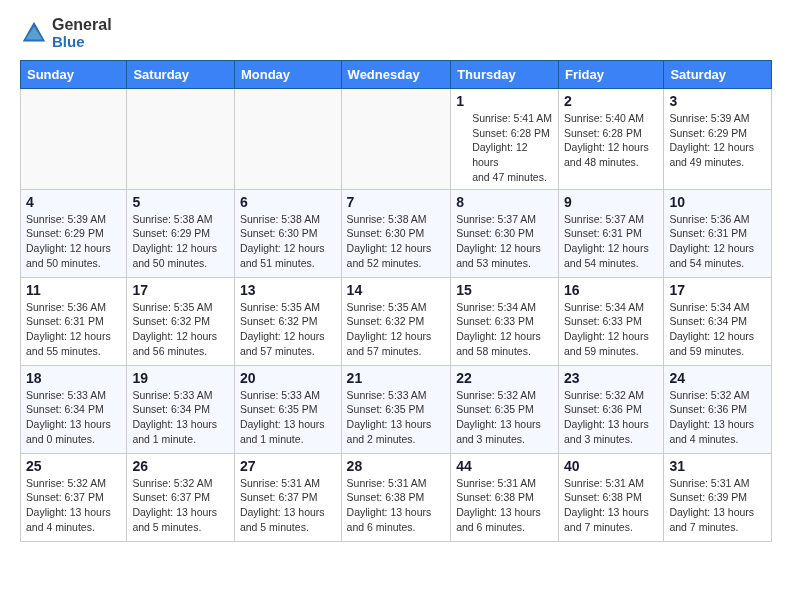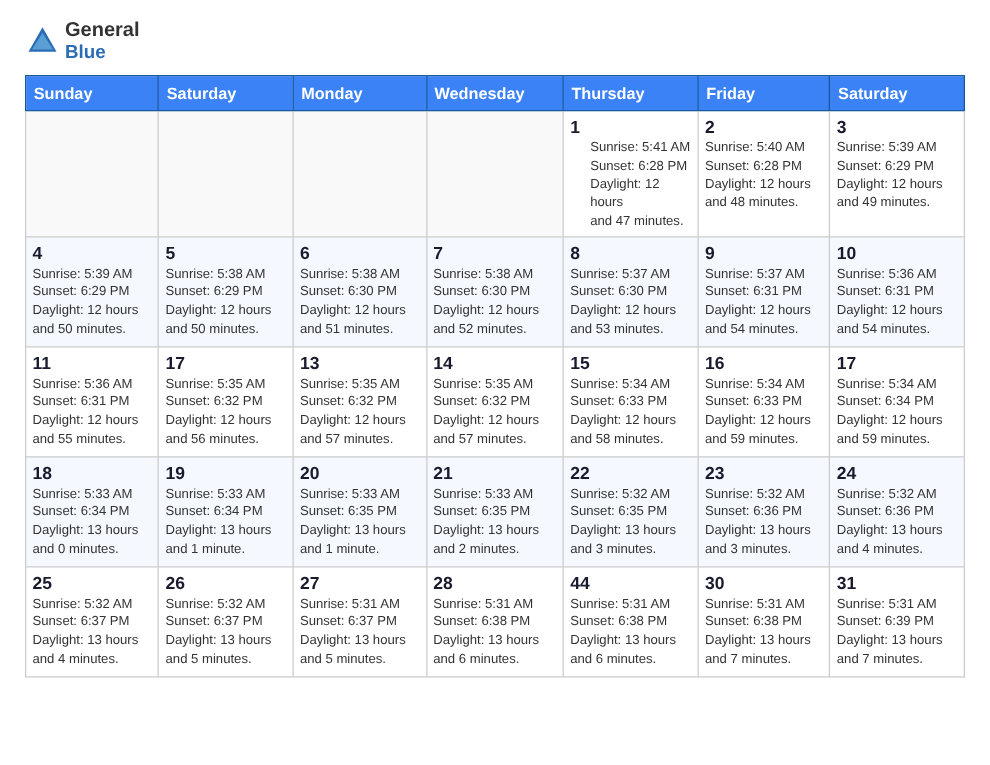--- a/index.html
+++ b/index.html
@@ -344,21 +344,21 @@
 and 6 minutes.</div>
           </td>
           <td>
             <span class="day-num">44</span>
             <div class="day-info" style="white-space: pre-line;">Sunrise: 5:31 AM
 Sunset: 6:38 PM
 Daylight: 13 hours
 and 6 minutes.</div>
           </td>
           <td>
-            <span class="day-num">30</span>
+            <span class="day-num">40</span>
             <div class="day-info" style="white-space: pre-line;">Sunrise: 5:31 AM
 Sunset: 6:38 PM
 Daylight: 13 hours
 and 7 minutes.</div>
           </td>
           <td>
             <span class="day-num">31</span>
             <div class="day-info" style="white-space: pre-line;">Sunrise: 5:31 AM
 Sunset: 6:39 PM
 Daylight: 13 hours

